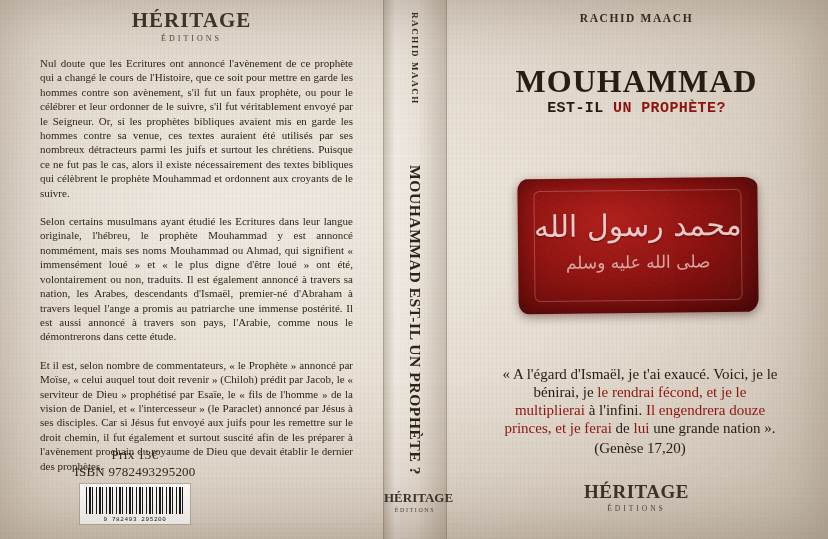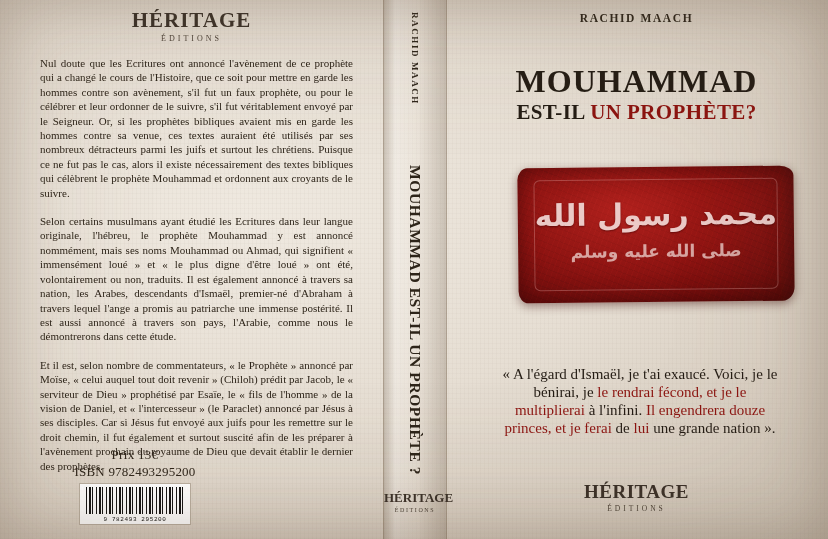--- a/index.html
+++ b/index.html
@@ -109,26 +109,26 @@
     position:absolute;top:12px;left:0;width:383px;text-align:center;
     font-size:11.5px;letter-spacing:1.6px;color:#2d2419;font-weight:bold;
     font-variant:small-caps;
   }
   .front-title{
     position:absolute;top:55px;left:0;width:383px;text-align:center;
     font-size:32px;font-weight:bold;letter-spacing:1px;color:#241c14;margin-top:8px;
   }
   .front-subtitle{
     position:absolute;top:100px;left:0;width:383px;text-align:center;
-    font-size:21px;font-weight:bold;letter-spacing:.4px;color:#241c14;
+    font-size:15px;font-weight:bold;letter-spacing:.4px;color:#241c14;font-family:Liberation Mono, monospace;
   }
   .front-subtitle .red{color:#8c1410;}
 
   .seal-wrap{
-    position:absolute;top:167px;left:73px;width:276px;height:135px;font-weight:bold;
+    position:absolute;top:178px;left:73px;width:240px;height:135px;
   }
   .seal-plate{
     position:absolute;inset:0;
     background:
       radial-gradient(ellipse at 38% 32%, #b0201c 0%, #8e1412 45%, #6d0d0c 78%, #520807 100%);
     border-radius:10px 14px 12px 10px / 12px 10px 14px 12px;
     box-shadow: 0 3px 10px rgba(60,10,8,0.45), inset 0 0 22px rgba(40,4,4,0.55);
     transform:rotate(-0.6deg);
   }
   .seal-texture{
@@ -228,20 +228,21 @@
         <div class="seal-arabic">محمد رسول الله</div>
         <div class="seal-arabic-2">صلى الله عليه وسلم</div>
       </div>
     </div>
 
     <div class="quote">
       <span>« A l'égard d'Ismaël, je t'ai exaucé. Voici, je le</span>
       <span>bénirai, je </span><span class="red">le rendrai fécond, et je </span><span class="red">le multiplierai</span>
       <span>à l'infini. </span><span class="red">Il engendrera douze princes, et je ferai</span>
       <span>de </span><span class="red">lui </span><span>une grande nation ».</span>
+      <span class="ref">(Genèse 17,20)</span>
     </div>
 
     <div class="front-pub">
       <div class="n">HÉRITAGE</div>
       <div class="s">ÉDITIONS</div>
     </div>
   </div>
 
   <div class="edge-shadow"></div>
 </div>

